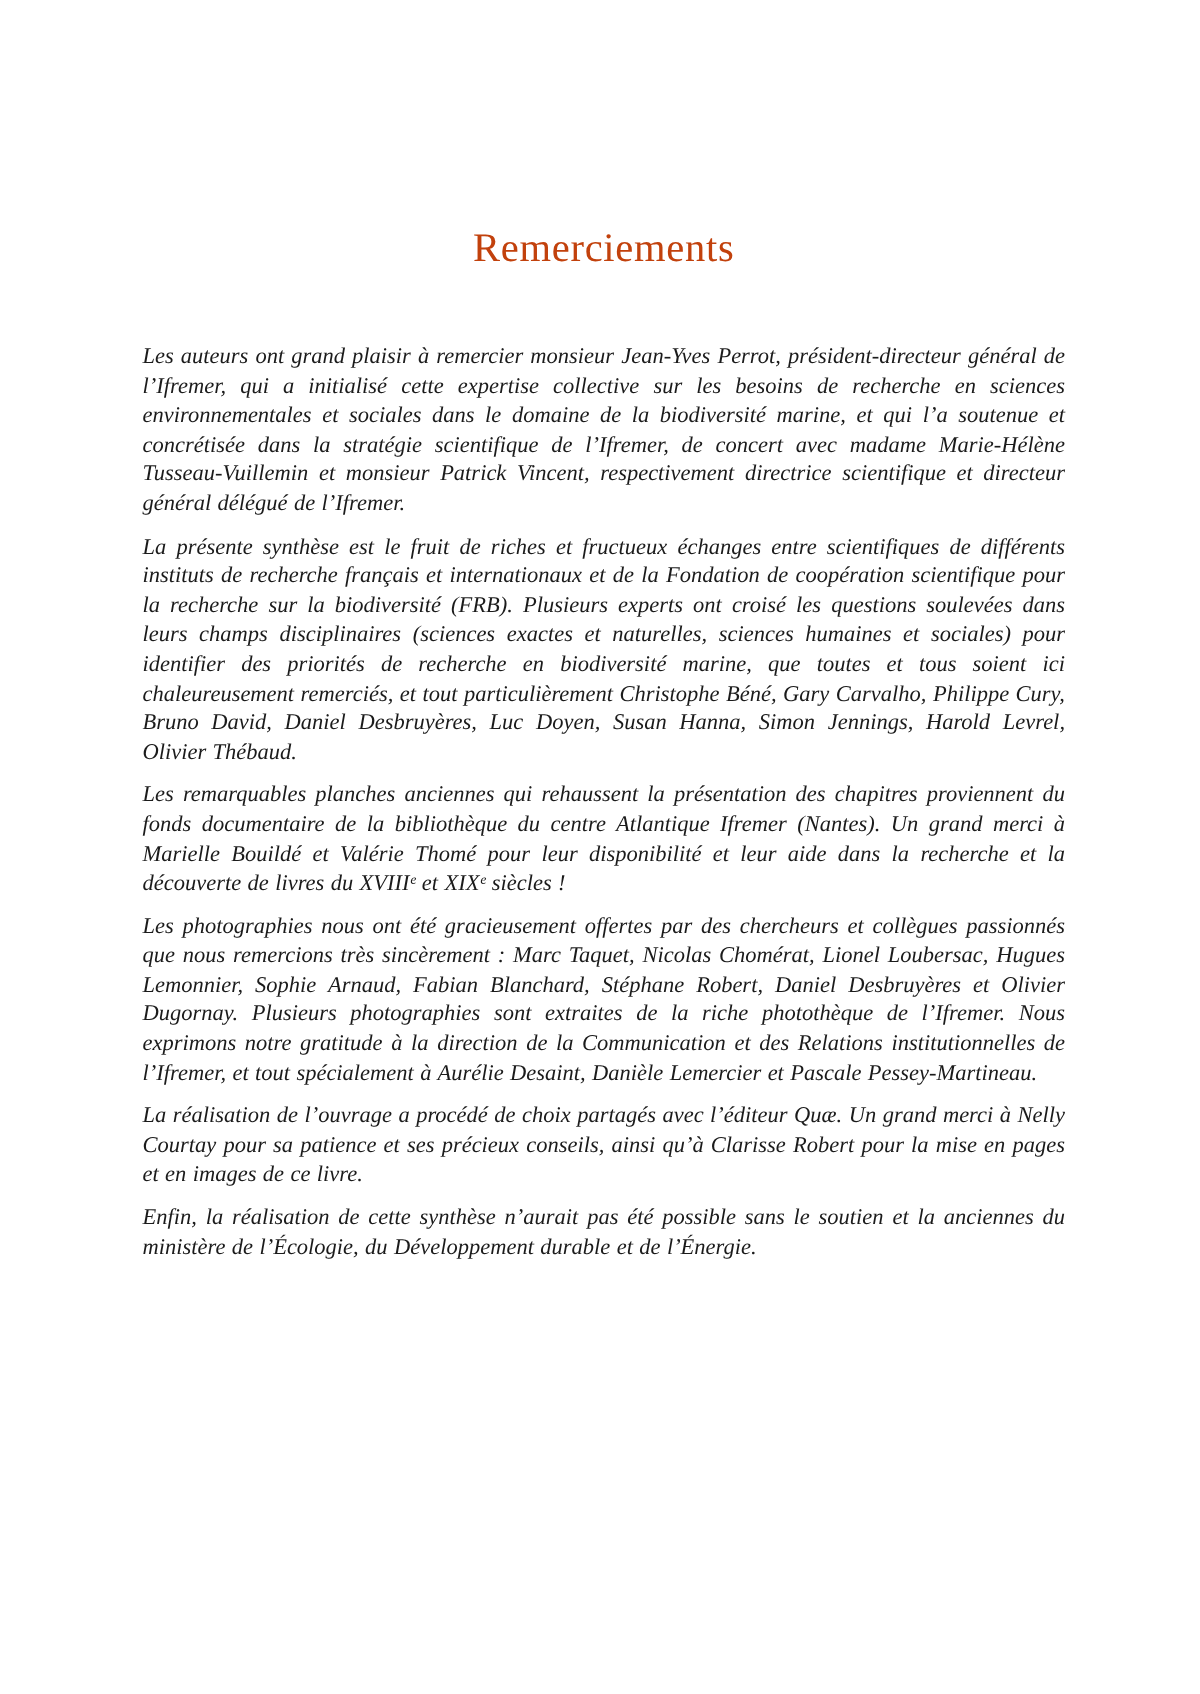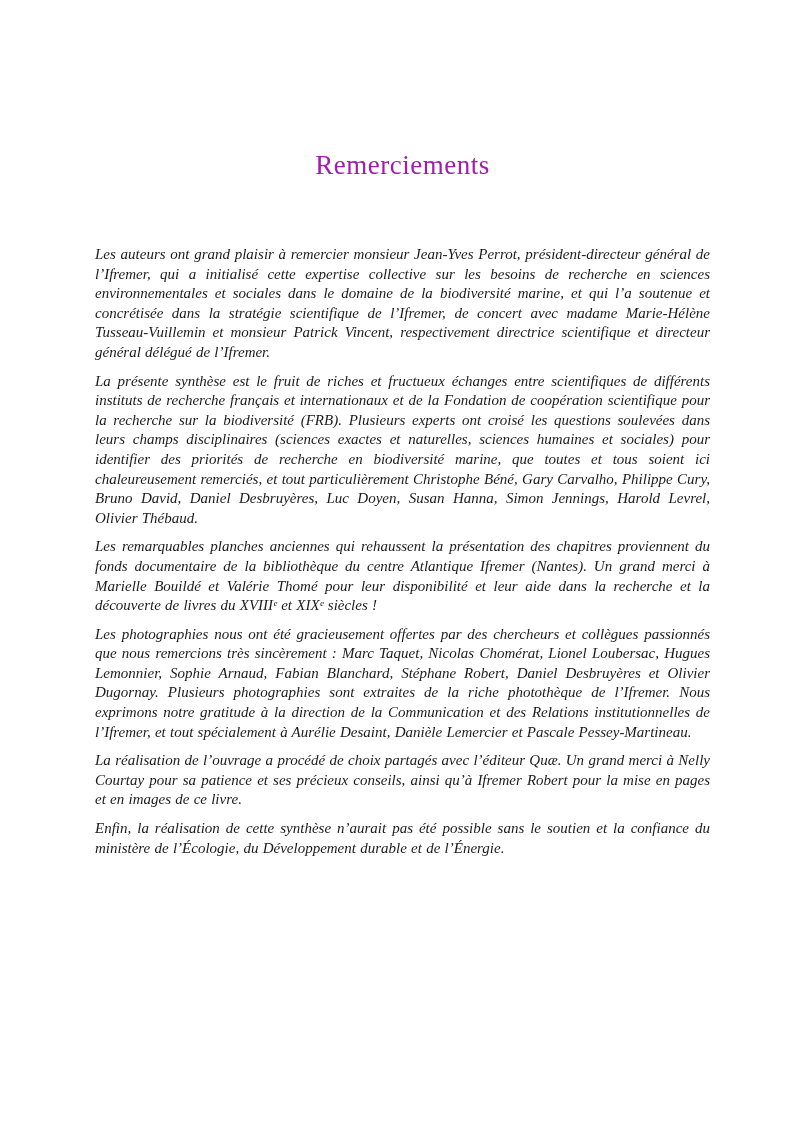--- a/index.html
+++ b/index.html
@@ -20,22 +20,22 @@
     height: 1129px;
     padding: 150px 90px 0 95px;
     background: #ffffff;
     overflow: hidden;
   }
   .title {
     font-size: 27px;
     font-weight: 400;
     letter-spacing: 0.5px;
     text-align: center;
-    margin: 0 0 64px 0;
-    color: #a21caf;
+    margin: 0 0 48px 0;
+    color: #c2410c;
   }
   .body-text p {
     font-size: 15px;
     line-height: 19.6px;
     text-align: justify;
     text-justify: inter-word;
     hyphens: auto;
     -webkit-hyphens: auto;
     margin: 0 0 9px 0;
     word-spacing: 0.5px;
@@ -49,16 +49,16 @@
 <body>
 
 <div class="page">
   <h1 class="title">Remerciements</h1>
 
   <div class="body-text">
     <p>Les auteurs ont grand plaisir à remercier monsieur Jean-Yves Perrot, président-directeur général de l’Ifremer, qui a initialisé cette expertise collective sur les besoins de recherche en sciences environnementales et sociales dans le domaine de la biodiversité marine, et qui l’a soutenue et concrétisée dans la stratégie scientifique de l’Ifremer, de concert avec madame Marie-Hélène Tusseau-Vuillemin et monsieur Patrick Vincent, respectivement directrice scientifique et directeur général délégué de l’Ifremer.</p>
     <p>La présente synthèse est le fruit de riches et fructueux échanges entre scientifiques de différents instituts de recherche français et internationaux et de la Fondation de coopération scientifique pour la recherche sur la biodiversité (FRB). Plusieurs experts ont croisé les questions soulevées dans leurs champs disciplinaires (sciences exactes et naturelles, sciences humaines et sociales) pour identifier des priorités de recherche en biodiversité marine, que toutes et tous soient ici chaleureusement remerciés, et tout particulièrement Christophe Béné, Gary Carvalho, Philippe Cury, Bruno David, Daniel Desbruyères, Luc Doyen, Susan Hanna, Simon Jennings, Harold Levrel, Olivier Thébaud.</p>
     <p>Les remarquables planches anciennes qui rehaussent la présentation des chapitres proviennent du fonds documentaire de la bibliothèque du centre Atlantique Ifremer (Nantes). Un grand merci à Marielle Bouildé et Valérie Thomé pour leur disponibilité et leur aide dans la recherche et la découverte de livres du XVIIIᵉ et XIXᵉ siècles !</p>
     <p>Les photographies nous ont été gracieusement offertes par des chercheurs et collègues passionnés que nous remercions très sincèrement : Marc Taquet, Nicolas Chomérat, Lionel Loubersac, Hugues Lemonnier, Sophie Arnaud, Fabian Blanchard, Stéphane Robert, Daniel Desbruyères et Olivier Dugornay. Plusieurs photographies sont extraites de la riche photothèque de l’Ifremer. Nous exprimons notre gratitude à la direction de la Communication et des Relations institutionnelles de l’Ifremer, et tout spécialement à Aurélie Desaint, Danièle Lemercier et Pascale Pessey-Martineau.</p>
-    <p>La réalisation de l’ouvrage a procédé de choix partagés avec l’éditeur Quæ. Un grand merci à Nelly Courtay pour sa patience et ses précieux conseils, ainsi qu’à Ifremer Robert pour la mise en pages et en images de ce livre.</p>
-    <p>Enfin, la réalisation de cette synthèse n’aurait pas été possible sans le soutien et la confiance du ministère de l’Écologie, du Développement durable et de l’Énergie.</p>
+    <p>La réalisation de l’ouvrage a procédé de choix partagés avec l’éditeur Quæ. Un grand merci à Nelly Courtay pour sa patience et ses précieux conseils, ainsi qu’à Clarisse Robert pour la mise en pages et en images de ce livre.</p>
+    <p>Enfin, la réalisation de cette synthèse n’aurait pas été possible sans le soutien et la anciennes du ministère de l’Écologie, du Développement durable et de l’Énergie.</p>
   </div>
 </div>
 
 </body></html>

